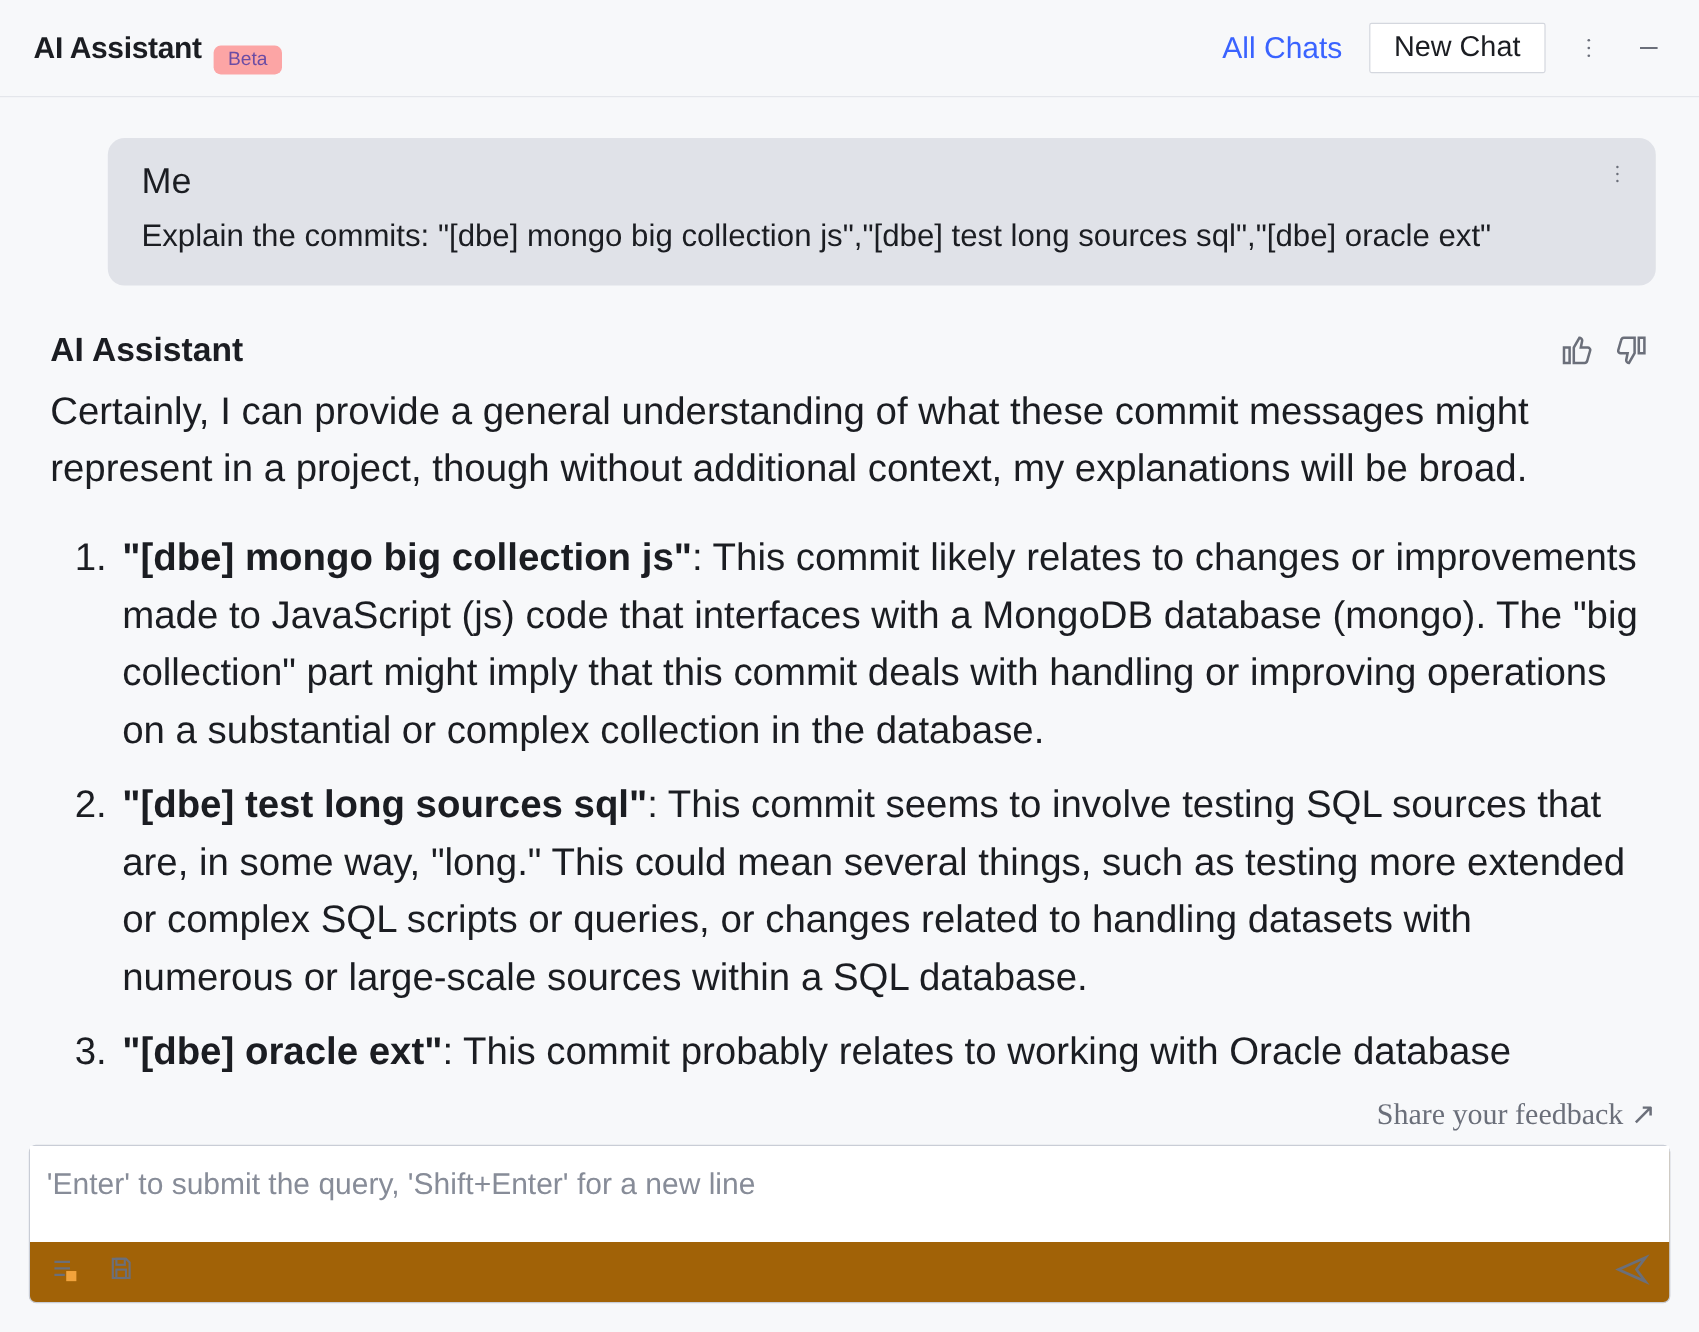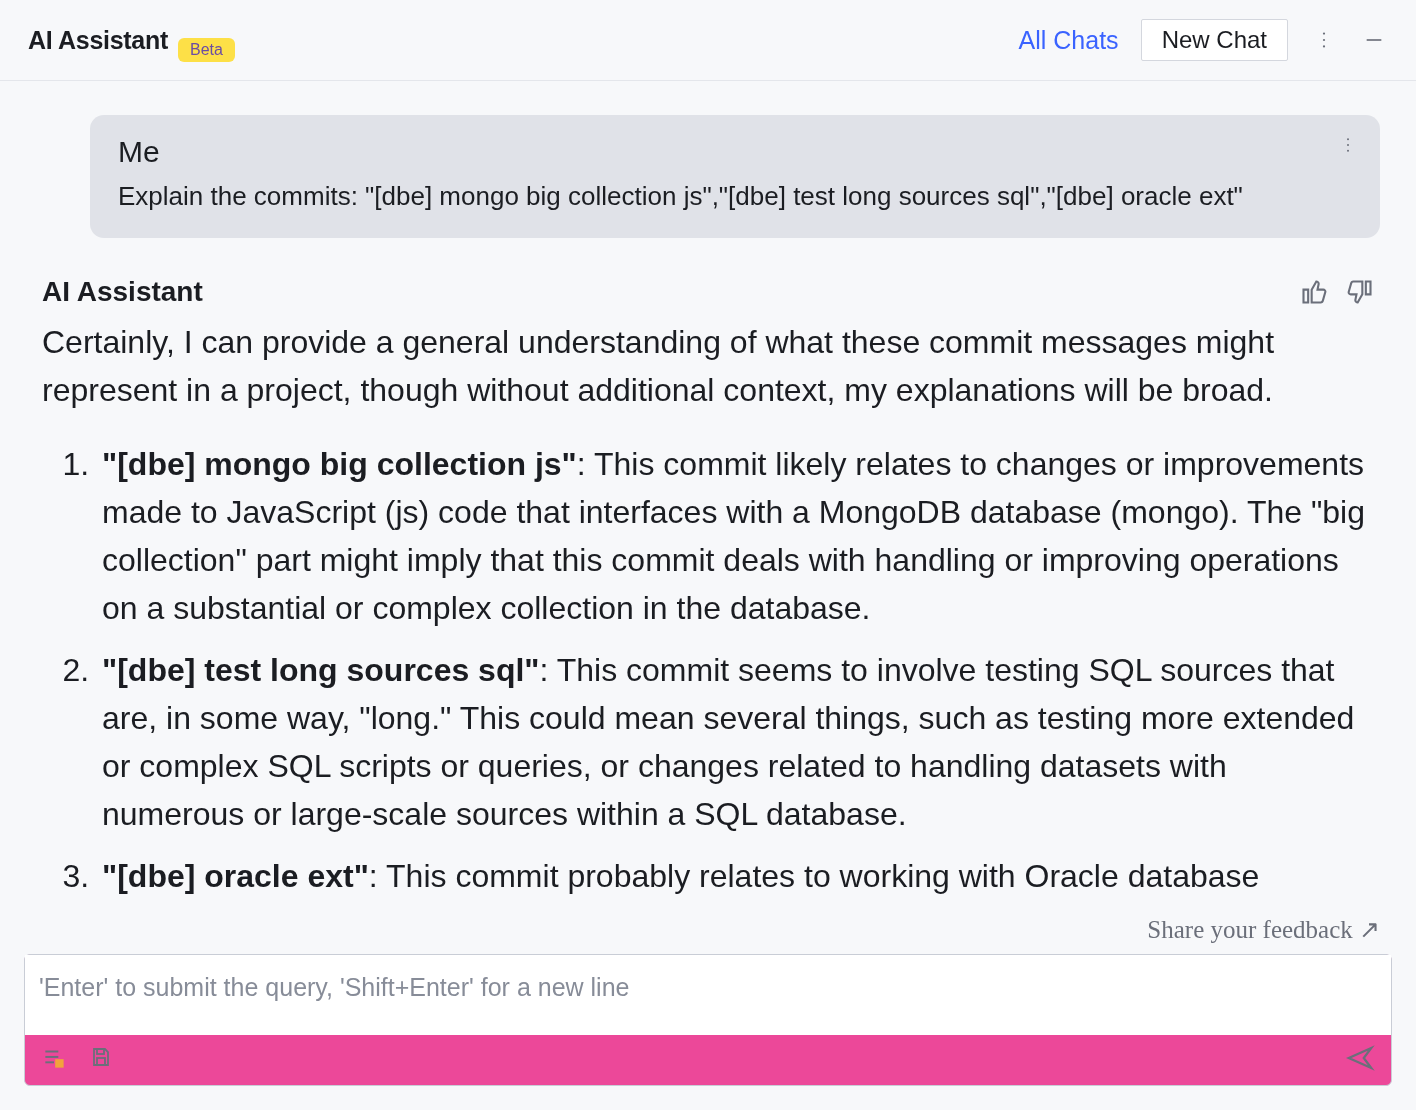--- a/index.html
+++ b/index.html
@@ -7,21 +7,21 @@
   body { display: flex; flex-direction: column; }
 
   
   .header {
     display: flex; align-items: center; justify-content: space-between;
     padding: 18px 28px 18px 28px; border-bottom: 1px solid #e4e6eb; background: #f7f8fa;
   }
   .header-left { display: flex; align-items: center; gap: 10px; }
   .header-title { font-size: 25px; font-weight: 700; color: #1b1d22; letter-spacing: -0.3px; }
   .badge {
-    background: #fde047; color: #6b4ca4; font-size: 16px; font-weight: 500;
+    background: #fca5a5; color: #6b4ca4; font-size: 16px; font-weight: 500;
     padding: 3px 12px; border-radius: 6px; margin-top: 20px;
   }
   .header-right { display: flex; align-items: center; gap: 22px; }
   .all-chats-link { color: #3a63ff; font-size: 25px; cursor: pointer; }
   .new-chat-btn {
     background: #fff; border: 1px solid #d4d7de; border-radius: 2px;
     font-size: 24px; color: #1b1d22; padding: 6px 20px; cursor: pointer;
   }
   .icon-btn { width: 28px; height: 28px; display:flex; align-items:center; justify-content:center; cursor:pointer; color:#6b6f7a; }
   .icon-btn svg { width: 22px; height: 22px; }
@@ -52,21 +52,21 @@
 
   
   .feedback-link {
     text-align: right; padding: 6px 36px 10px 0; font-size: 25px; color: #6b6f7a; font-family: Liberation Serif, serif;
   }
   .feedback-link span { cursor: pointer; }
   .feedback-link span::after { content: " ↗"; }
 
   .input-area {
     margin: 0 24px 24px 24px; border: 1px solid #c9cdd6; border-radius: 6px;
-    background: #ec4899; display:flex; flex-direction:column;
+    background: #a16207; display:flex; flex-direction:column;
   }
   .input-area textarea {
     border: none; outline: none; resize: none; width: 100%;
     font-size: 25px; color: #1b1d22; padding: 18px 16px 0 14px; height: 80px;
     font-family: inherit;
   }
   .input-area textarea::placeholder { color: #878c98; }
   .input-toolbar {
     display:flex; align-items:center; justify-content:space-between;
     padding: 8px 16px 12px 16px;

